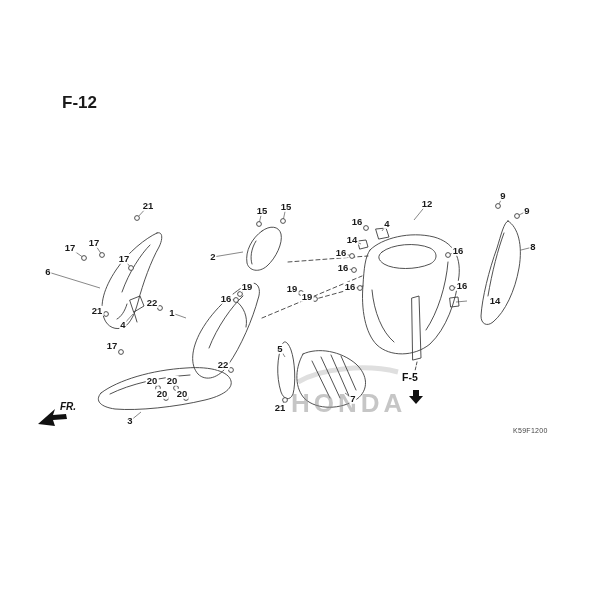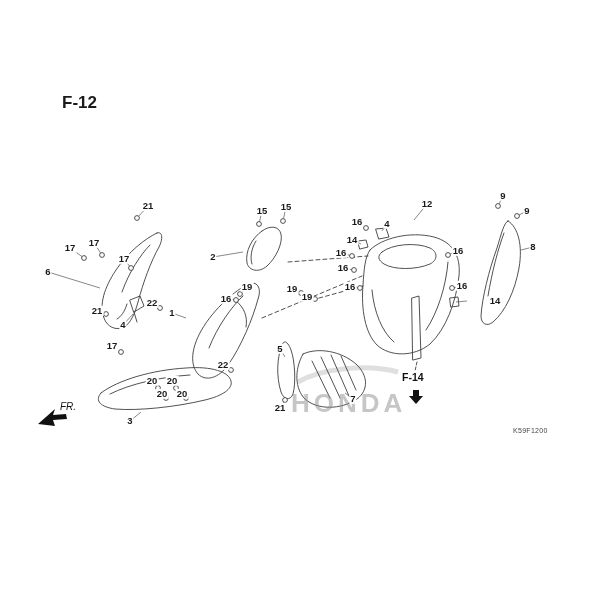--- a/index.html
+++ b/index.html
@@ -28,21 +28,21 @@
     font-size: 26px; font-weight: 700; color: #8f8f8f; opacity: 0.5;
     letter-spacing: 4px;
   }
   .ref-f14 {
     position: absolute; left: 402px; top: 371px;
     font-size: 10.5px; font-weight: 700; color: #111111;
   }
   .fr-indicator { position: absolute; left: 36px; top: 401px; width: 52px; height: 28px; }
   .fr-text {
     position: absolute; left: 24px; top: 0px;
-    font-size: 10px; font-weight: 400; font-style: italic; color: #111111; text-align: center;
+    font-size: 10px; font-weight: 700; font-style: italic; color: #111111; text-align: center;
   }
   .doc-code {
     position: absolute; left: 513px; top: 427px;
     font-size: 7px; color: #444444; letter-spacing: 0.3px;
   }
   #leader-layer line { stroke: #555555; stroke-width: 0.7; }
   #leader-layer circle { fill: #ffffff; stroke: #3d3d3d; stroke-width: 0.9; }
 </style>
 </head>
 <body>
@@ -235,21 +235,21 @@
       <div class="callout" style="left: 172px; top: 381px;">20</div>
       <div class="callout" style="left: 162px; top: 394px;">20</div>
       <div class="callout" style="left: 182px; top: 394px;">20</div>
       <div class="callout" style="left: 280px; top: 349px;">5</div>
       <div class="callout" style="left: 223px; top: 365px;">22</div>
       <div class="callout" style="left: 280px; top: 408px;">21</div>
       <div class="callout" style="left: 353px; top: 399px;">7</div>
       <div class="callout" style="left: 130px; top: 421px;">3</div>
     </div>
 
-  <div class="ref-f14">F-14</div>
+  <div class="ref-f14">F-5</div>
 
   <div class="fr-indicator">
     <svg width="52" height="28">
       <polygon points="2,23 19,8 17,14 30,13 31,18 17,19 19,25" fill="#111111"></polygon>
     </svg>
     <span class="fr-text">FR.</span>
   </div>
 
   <div class="doc-code">K59F1200</div>
 

